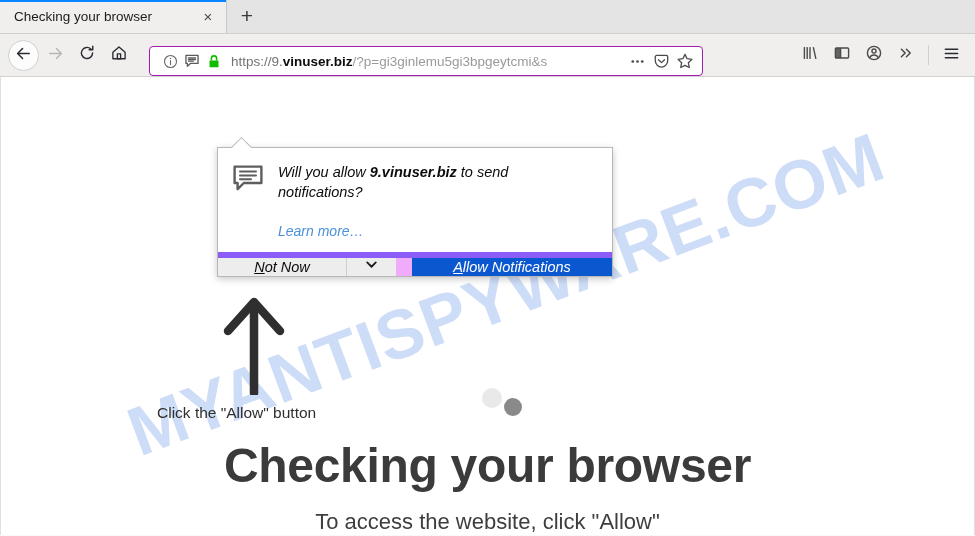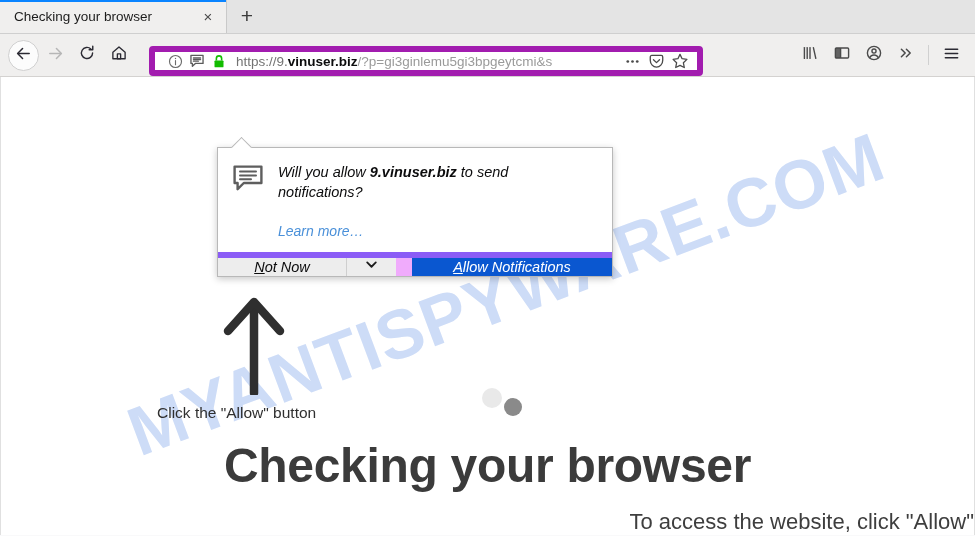--- a/index.html
+++ b/index.html
@@ -80,21 +80,21 @@
   }
 
   
   #urlbar {
     position: relative;
     flex: 1;
     height: 30px;
     margin: 12px 10px 0 14px;
     max-width: 554px;
     background: #ffffff;
-    border: 6px solid #a21caf;
+    border: 1px solid #a21caf;
     border-radius: 4px;
     display: flex; align-items: center;
     padding: 0 6px 0 9px;
     overflow: hidden;
   }
   .ub-icon {
     width: 22px; height: 22px;
     display: flex; align-items: center; justify-content: center;
     flex: 0 0 auto; cursor: pointer;
   }
@@ -188,21 +188,21 @@
     top: 361px; left: 0; right: 0;
     text-align: center;
     font-size: 48px;
     font-weight: bold;
     color: #3b3b3b;
     letter-spacing: -0.3px;
   }
   #subline {
     position: absolute;
     top: 432px; left: 0; right: 0;
-    text-align: right;
+    text-align: center;
     font-size: 22px;
     color: #3e3e3e;
   }
 
   
   #doorhanger {
     position: absolute;
     left: 216px;
     top: 70px;
     width: 396px;

